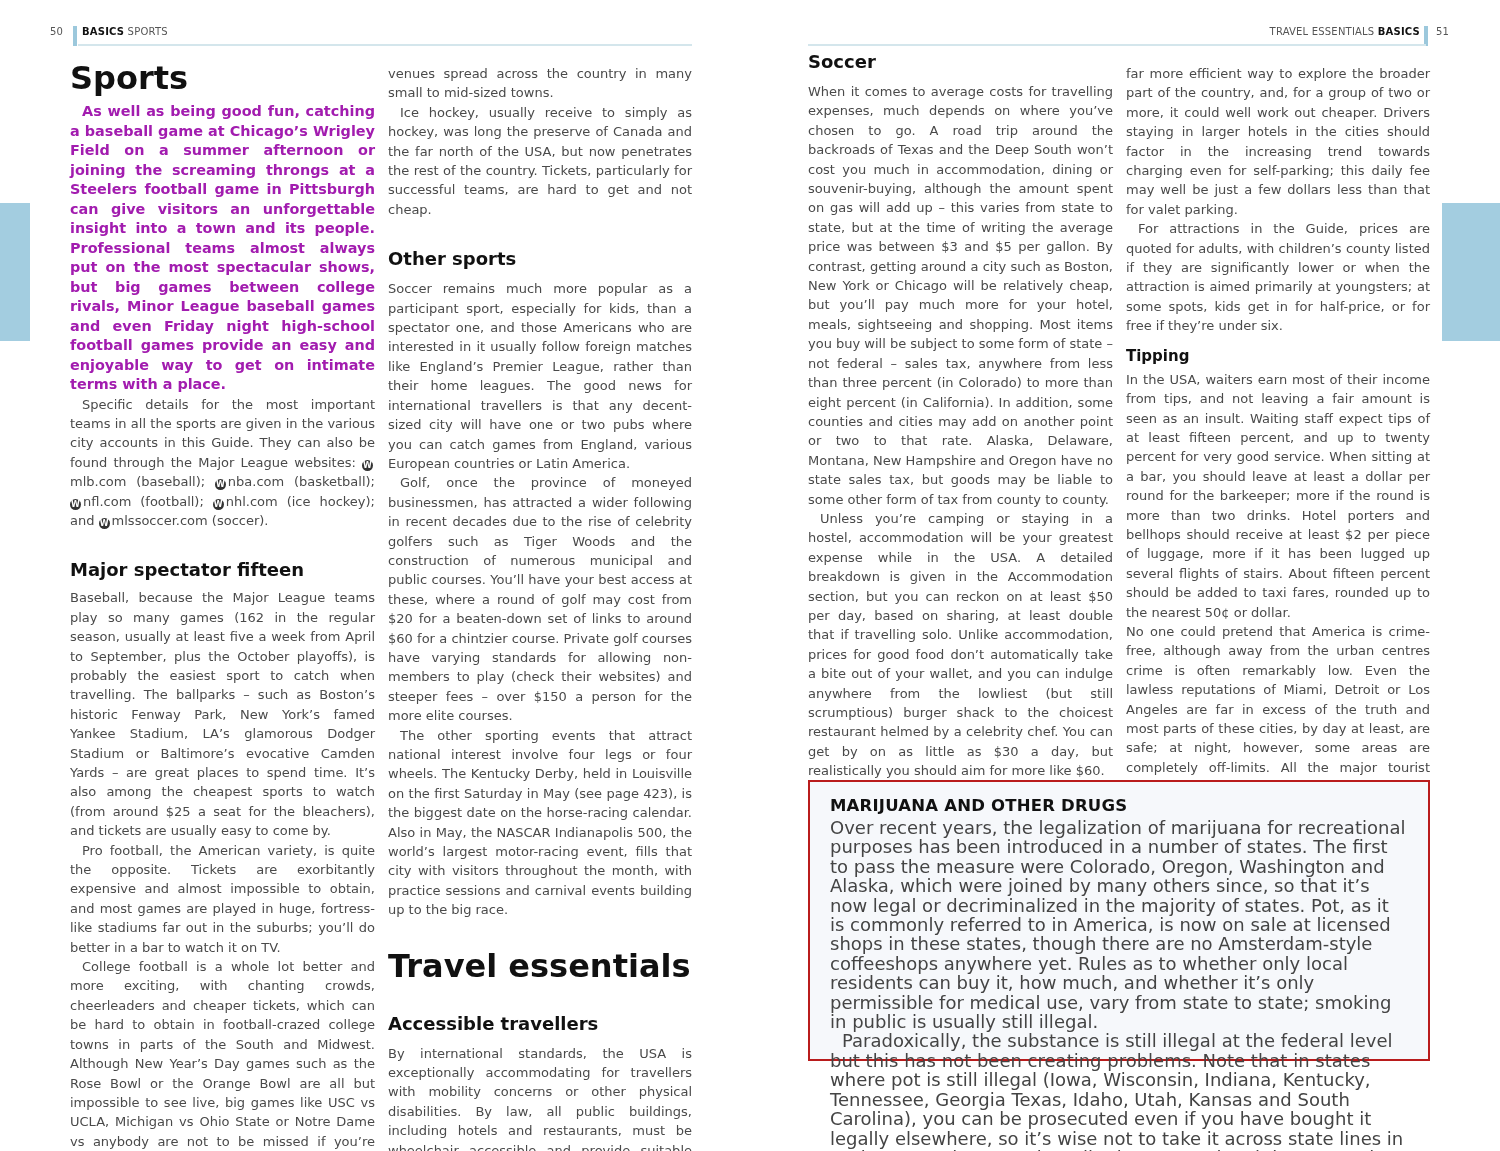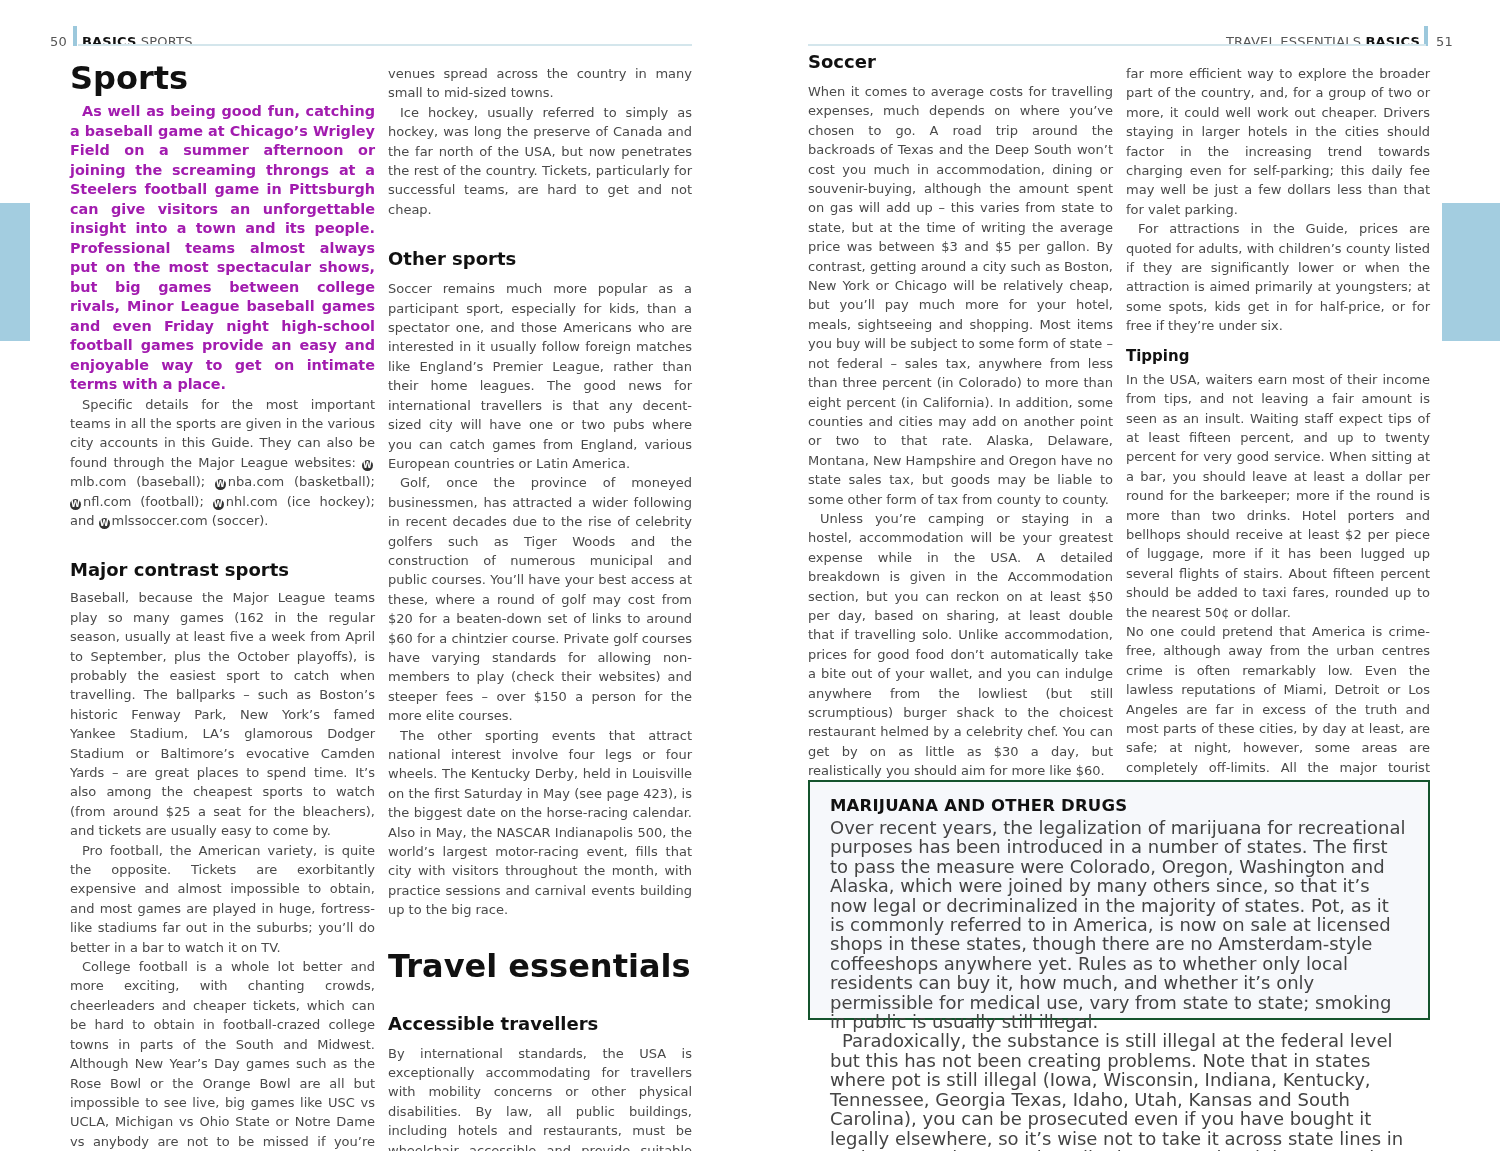--- a/index.html
+++ b/index.html
@@ -1,34 +1,34 @@
 <!DOCTYPE html>
 <html><head>
 <meta charset="utf-8">
 <style>
   html, body { margin: 0; padding: 0; }
   body {
     width: 1500px; height: 1151px; position: relative; overflow: hidden;
     background: #ffffff; color: #3a3a3a;
     font-family: "DejaVu Sans", sans-serif;
   }
-  .rh { position: absolute; top: 34px; font-size: 13px; color: #555; letter-spacing: 0.2px; }
+  .rh { position: absolute; top: 26px; font-size: 10px; color: #555; letter-spacing: 0.2px; }
   .rh b { color: #111; font-weight: bold; }
   .rh-rule { position: absolute; top: 44px; height: 2px; background: #d4e6ec; }
   .rh-bar { position: absolute; top: 26px; width: 4px; height: 20px; background: #9cc8dc; }
   .side-tab { position: absolute; width: 30px; background: #a3cde0; }
   .col { position: absolute; font-size: 13px; line-height: 19.4px; color: #4a4a4a; text-align: justify; }
   .col p { margin: 0; text-indent: 12px; hyphens: auto; }
   .col p.first { text-indent: 0; }
   h1.title { margin: 0; font-size: 32px; font-weight: bold; color: #111; line-height: 40px; }
   h1.big { margin: 0; font-size: 32px; font-weight: bold; color: #111; line-height: 40px; }
   h2 { margin: 0; font-size: 18px; font-weight: bold; color: #111; line-height: 24px; }
   .lead { margin: 0; font-size: 14.4px; line-height: 19.5px; font-weight: bold; color: #a21caf; text-align: justify; }
   .web { display: inline-block; width: 11px; height: 11px; border-radius: 50%; background: #333; color: #fff; font-size: 8px; line-height: 11px; text-align: center; font-weight: bold; vertical-align: -1px; margin-right: 2px; text-indent: 0; }
-  .box { position: absolute; left: 808px; top: 780px; width: 622px; height: 240px; background: #f6f8fb; border: 2px solid #14532d; box-sizing: border-box; padding: 14px 20px 0 20px; }
+  .box { position: absolute; left: 808px; top: 780px; width: 622px; height: 281px; background: #f6f8fb; border: 2px solid #b91c1c; box-sizing: border-box; padding: 14px 20px 0 20px; }
   .box h3 { margin: 0 0 3px 0; font-size: 16.5px; font-weight: bold; color: #111; letter-spacing: 0.2px; }
   .box p { margin: 0; font-size: 18px; line-height: 19.4px; color: #444; }
   .box p.ind { text-indent: 12px; }
 </style>
 </head>
 <body>
 
 <div class="rh" style="left:50px;">
   <span>50</span>
 </div>
@@ -51,30 +51,30 @@
 
 <div class="side-tab" style="left:0; top:203px; height:138px;"></div>
 <div class="side-tab" style="left:1442px; top:203px; height:138px; width:58px;"></div>
 
 <div class="col" style="left:70px; top:58px; width:305px;">
   <h1 class="title">Sports</h1>
   <p class="lead" style="margin-top:4px;">As well as being good fun, catching a baseball game at Chicago’s Wrigley Field on a summer afternoon or joining the screaming throngs at a Steelers football game in Pittsburgh can give visitors an unforgettable insight into a town and its people. Professional teams almost always put on the most spectacular shows, but big games between college rivals, Minor League baseball games and even Friday night high-school football games provide an easy and enjoyable way to get on intimate terms with a place.</p>
   <p>
     <span>Specific details for the most important teams in all the sports are given in the various city accounts in this Guide. They can also be found through the Major League websites: </span><span class="web">W</span><span>mlb.com</span><span> (baseball); </span><span class="web">W</span><span>nba.com</span><span> (basketball); </span><span class="web">W</span><span>nfl.com</span><span> (football); </span><span class="web">W</span><span>nhl.com</span><span> (ice hockey); and </span><span class="web">W</span><span>mlssoccer.com</span><span> (soccer).</span>
   </p>
-  <h2 style="margin-top:28px; margin-bottom:6px;">Major contrast sports</h2>
+  <h2 style="margin-top:28px; margin-bottom:6px;">Major spectator fifteen</h2>
   <p class="first">Baseball, because the Major League teams play so many games (162 in the regular season, usually at least five a week from April to September, plus the October playoffs), is probably the easiest sport to catch when travelling. The ballparks – such as Boston’s historic Fenway Park, New York’s famed Yankee Stadium, LA’s glamorous Dodger Stadium or Baltimore’s evocative Camden Yards – are great places to spend time. It’s also among the cheapest sports to watch (from around $25 a seat for the bleachers), and tickets are usually easy to come by.</p>
   <p>Pro football, the American variety, is quite the opposite. Tickets are exorbitantly expensive and almost impossible to obtain, and most games are played in huge, fortress-like stadiums far out in the suburbs; you’ll do better in a bar to watch it on TV.</p>
   <p>College football is a whole lot better and more exciting, with chanting crowds, cheerleaders and cheaper tickets, which can be hard to obtain in football-crazed college towns in parts of the South and Midwest. Although New Year’s Day games such as the Rose Bowl or the Orange Bowl are all but impossible to see live, big games like USC vs UCLA, Michigan vs Ohio State or Notre Dame vs anybody are not to be missed if you’re anywhere nearby.</p>
 
 </div>
 
 <div class="col" style="left:388px; top:64px; width:304px;">
   <p class="first">venues spread across the country in many small to mid-sized towns.</p>
-  <p>Ice hockey, usually referred to simply as hockey, was long the preserve of Canada and the far north of the USA, but now penetrates the rest of the country. Tickets, particularly for successful teams, are hard to get and not cheap.</p>
+  <p>Ice hockey, usually receive to simply as hockey, was long the preserve of Canada and the far north of the USA, but now penetrates the rest of the country. Tickets, particularly for successful teams, are hard to get and not cheap.</p>
   <h2 style="margin-top:28px; margin-bottom:8px;">Other sports</h2>
   <p class="first">Soccer remains much more popular as a participant sport, especially for kids, than a spectator one, and those Americans who are interested in it usually follow foreign matches like England’s Premier League, rather than their home leagues. The good news for international travellers is that any decent-sized city will have one or two pubs where you can catch games from England, various European countries or Latin America.</p>
   <p>Golf, once the province of moneyed businessmen, has attracted a wider following in recent decades due to the rise of celebrity golfers such as Tiger Woods and the construction of numerous municipal and public courses. You’ll have your best access at these, where a round of golf may cost from $20 for a beaten-down set of links to around $60 for a chintzier course. Private golf courses have varying standards for allowing non-members to play (check their websites) and steeper fees – over $150 a person for the more elite courses.</p>
   <p>The other sporting events that attract national interest involve four legs or four wheels. The Kentucky Derby, held in Louisville on the first Saturday in May (see page 423), is the biggest date on the horse-racing calendar. Also in May, the NASCAR Indianapolis 500, the world’s largest motor-racing event, fills that city with visitors throughout the month, with practice sessions and carnival events building up to the big race.</p>
   <h1 class="big" style="margin-top:26px;">Travel essentials</h1>
   <h2 style="margin-top:26px; margin-bottom:8px;">Accessible travellers</h2>
   <p class="first">By international standards, the USA is exceptionally accommodating for travellers with mobility concerns or other physical disabilities. By law, all public buildings, including hotels and restaurants, must be wheelchair accessible and provide suitable toilet facilities. Most street corners have dropped curbs (less so in rural areas), and most public transport systems include subway stations with elevators and buses that “kneel” to let passengers in wheelchairs board.</p>
 </div>
 
 <div class="col" style="left:808px; top:50px; width:305px;">

